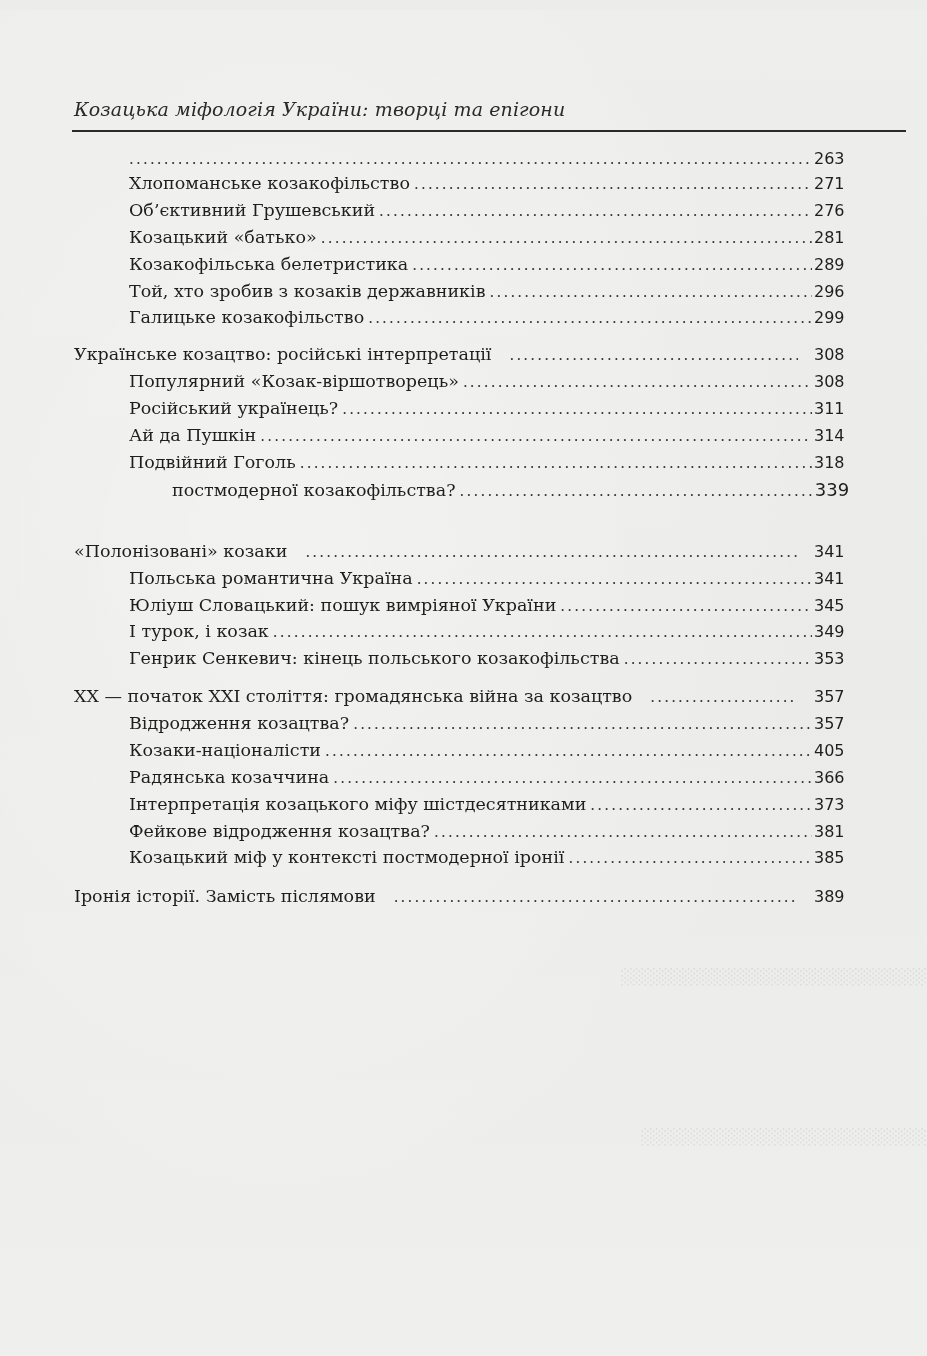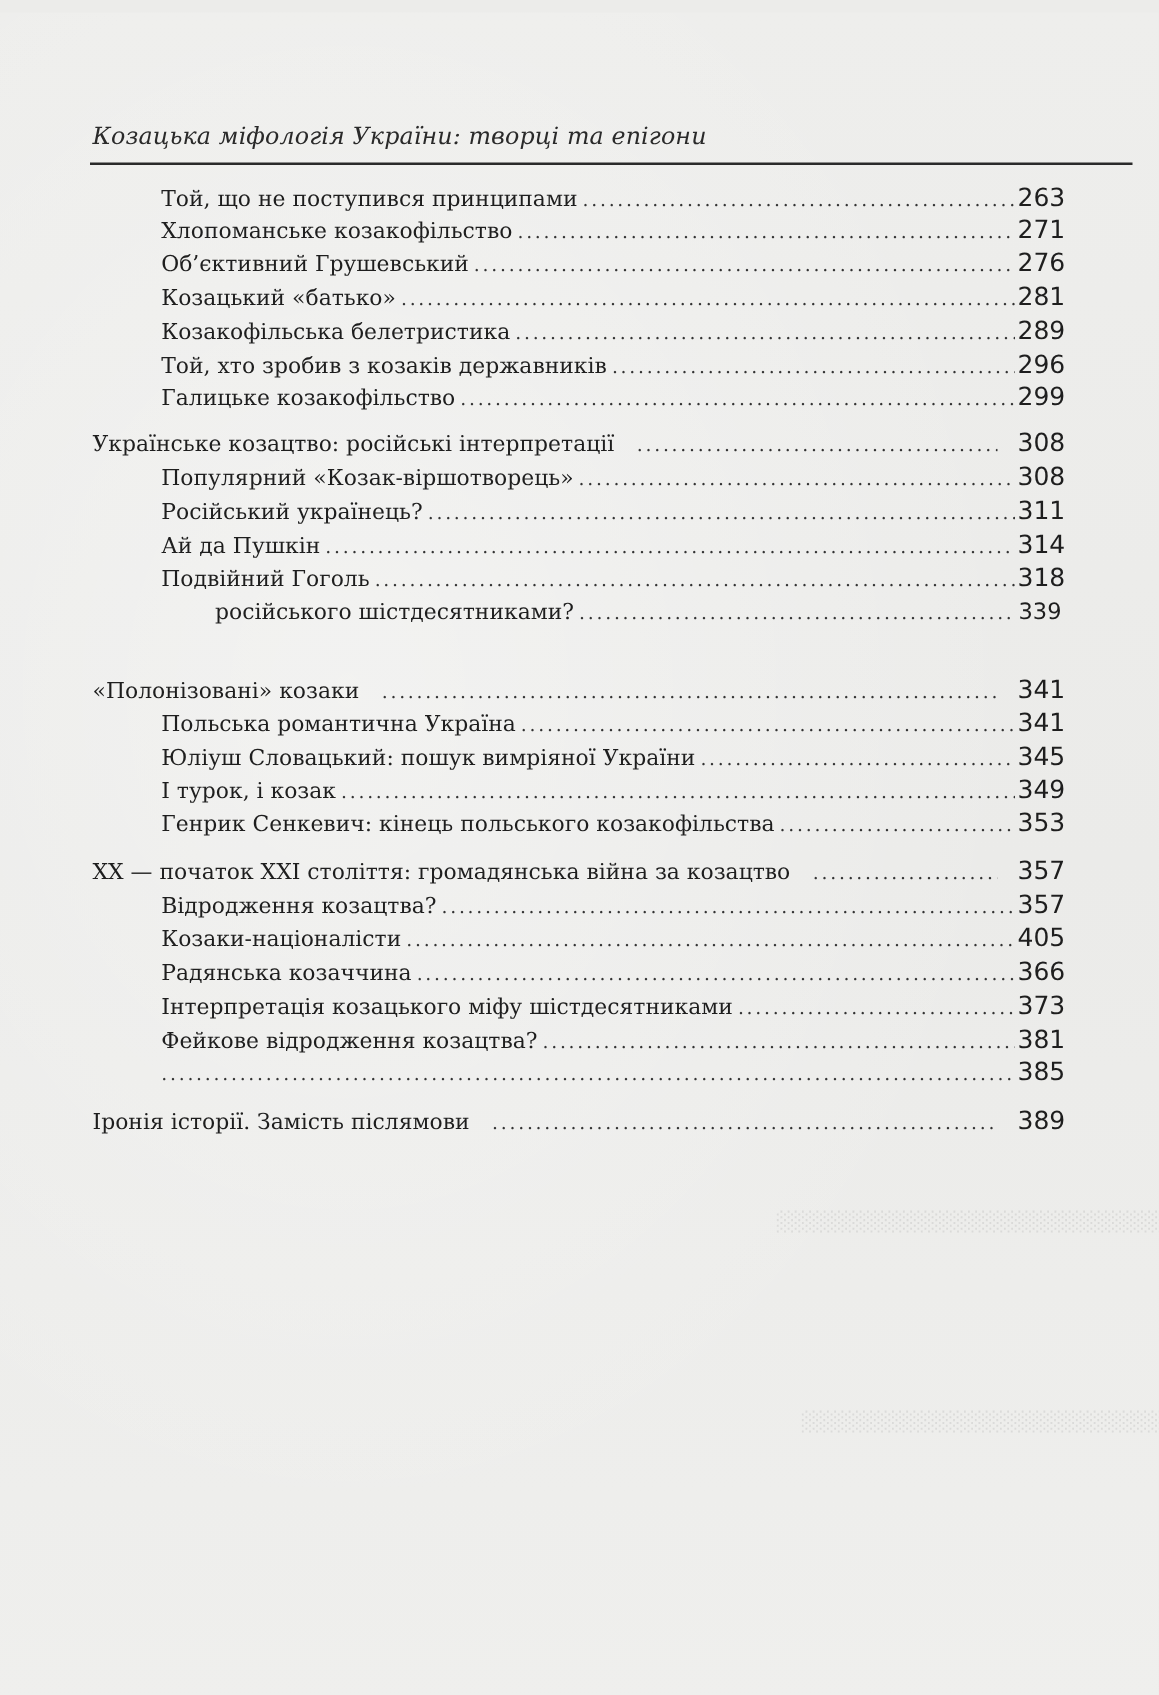--- a/index.html
+++ b/index.html
@@ -66,21 +66,21 @@
       font-size: 15px;
     }
     .entry .leader::before {
       content: "................................................................................................................................................................................";
     }
     .entry .page-num {
       flex: 0 0 auto;
       width: 36px;
       padding-left: 2px;
       font-family: "DejaVu Sans", "Liberation Sans", sans-serif;
-      font-size: 20px;
+      font-size: 16px;
     }
     .entry-multi {
       position: absolute;
       left: 129px;
       width: 721px;
       font-size: 17.5px;
       line-height: 27px;
     }
     .entry-multi .line1 { display: block; white-space: nowrap; }
     .entry-multi .line2 {
@@ -113,21 +113,20 @@
 <body>
 
 <div class="page">
 
   <div class="running-head">Козацька міфологія України: творці та епігони</div>
   <div class="head-rule"></div>
 
   <div class="toc">
 
     <div class="entry level2" style="top:4px">
-      <span class="title">Той, що не поступився принципами</span>
       <span class="leader"></span>
       <span class="page-num">263</span>
     </div>
     <div class="entry level2" style="top:29px">
       <span class="title">Хлопоманське козакофільство</span>
       <span class="leader"></span>
       <span class="page-num">271</span>
     </div>
     <div class="entry level2" style="top:56px">
       <span class="title">Об’єктивний Грушевський</span>
@@ -175,21 +174,21 @@
       <span class="leader"></span>
       <span class="page-num">314</span>
     </div>
     <div class="entry level2" style="top:308px">
       <span class="title">Подвійний Гоголь</span>
       <span class="leader"></span>
       <span class="page-num">318</span>
     </div>
     <div class="entry-multi" style="top:335px">
       <span class="line2">
-        <span class="title">російського шістдесятниками?</span>
+        <span class="title">постмодерної козакофільства?</span>
         <span class="leader"></span>
         <span class="page-num">339</span>
       </span>
     </div>
 
     <div class="entry level1" style="top:397px">
       <span class="title">«Полонізовані» козаки</span>
       <span class="leader"></span>
       <span class="page-num">341</span>
     </div>
@@ -238,20 +237,21 @@
       <span class="title">Інтерпретація козацького міфу шістдесятниками</span>
       <span class="leader"></span>
       <span class="page-num">373</span>
     </div>
     <div class="entry level2" style="top:677px">
       <span class="title">Фейкове відродження козацтва?</span>
       <span class="leader"></span>
       <span class="page-num">381</span>
     </div>
     <div class="entry level2" style="top:703px">
+      <span class="title">Козацький міф у контексті постмодерної іронії</span>
       <span class="leader"></span>
       <span class="page-num">385</span>
     </div>
 
     <div class="entry level1" style="top:742px">
       <span class="title">Іронія історії. Замість післямови</span>
       <span class="leader"></span>
       <span class="page-num">389</span>
     </div>
   </div>

